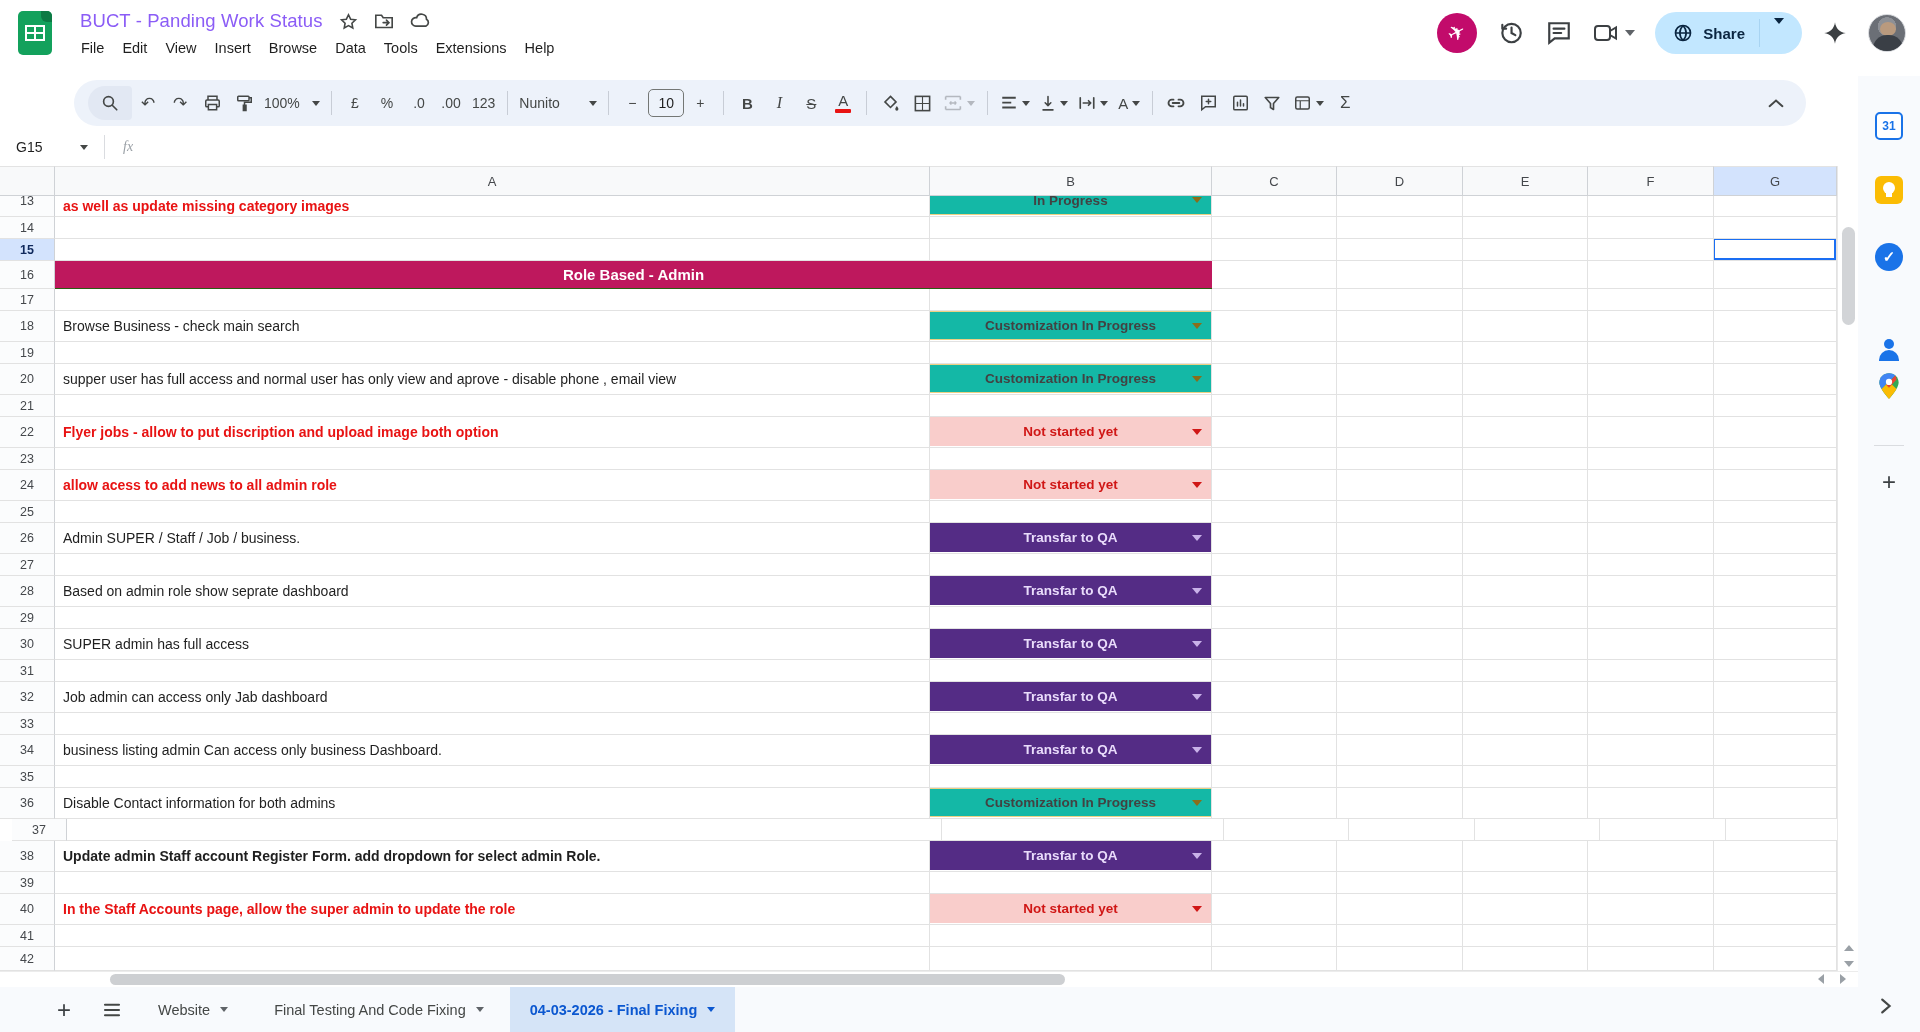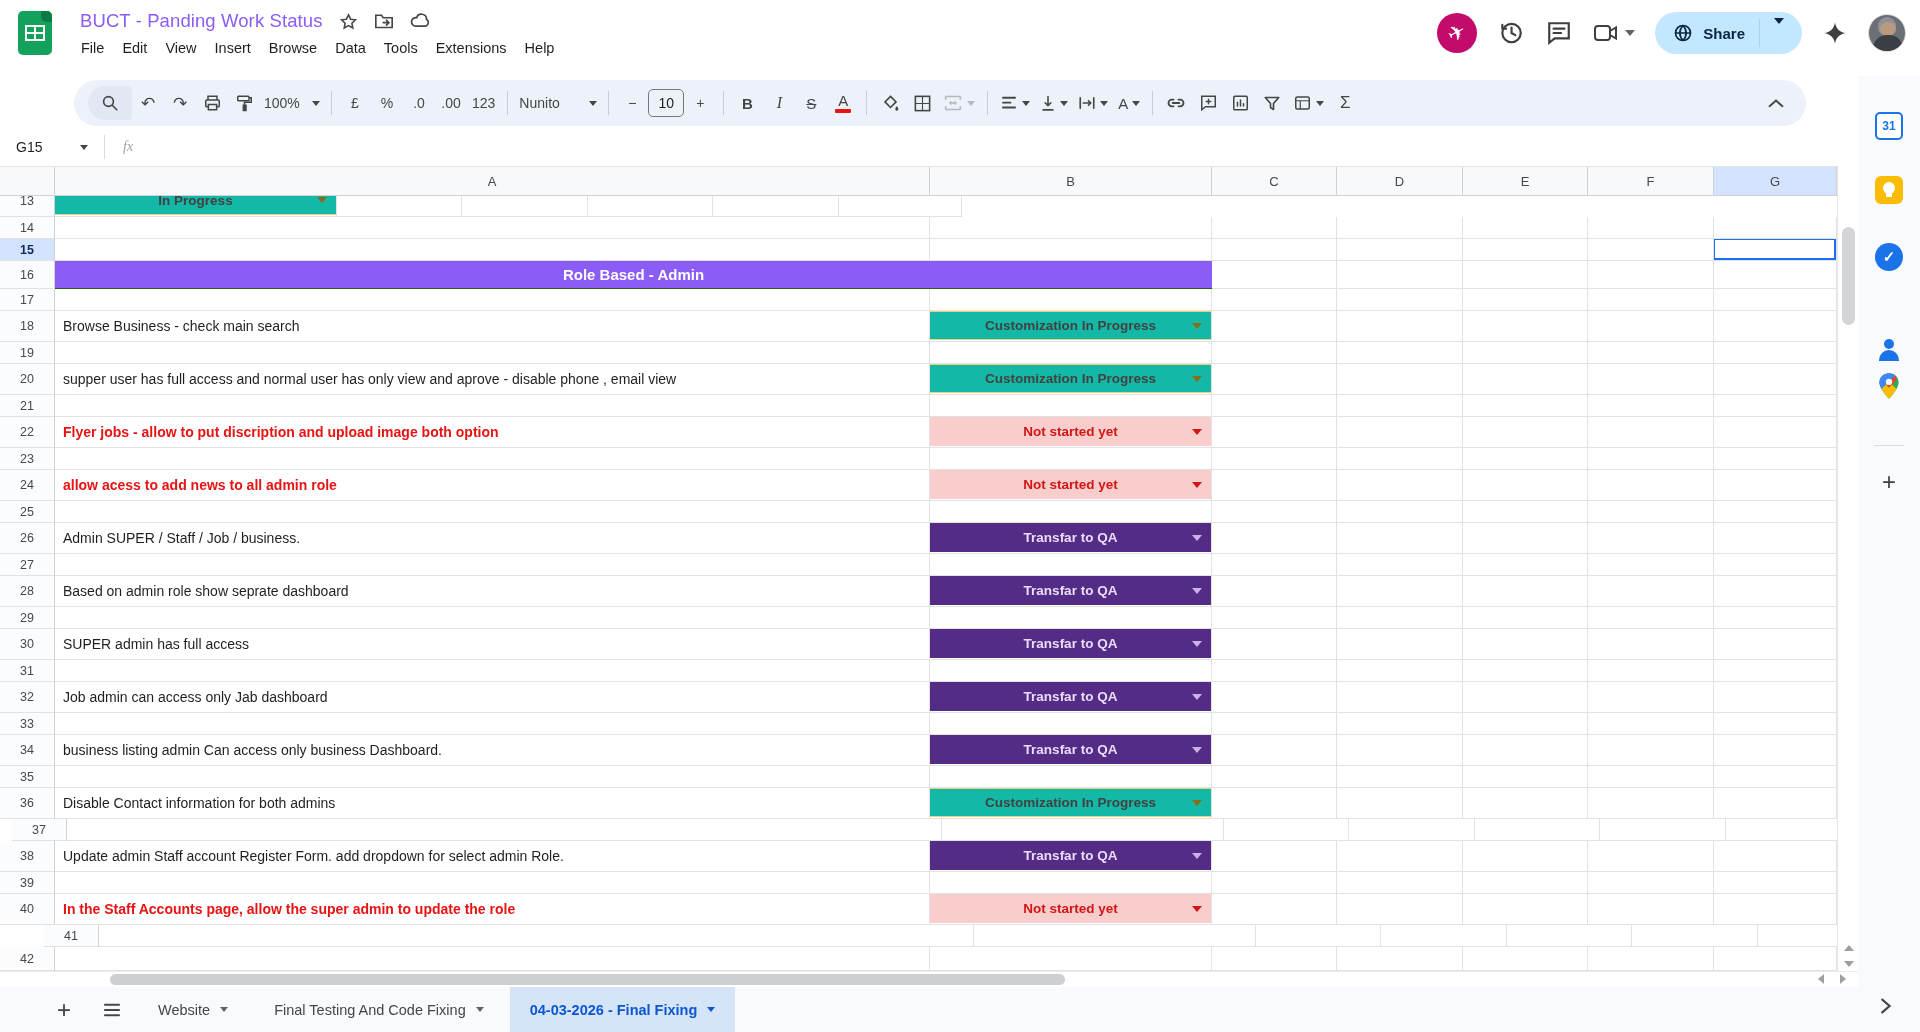--- a/index.html
+++ b/index.html
@@ -84,21 +84,21 @@
   .cell-a-text { position:absolute; left:8px; top:50%; transform:translateY(-50%); font-size:14px; white-space:nowrap; color:#1f1f1f; }
   .cell-a-text.red { color:#e81313; font-weight:bold; }
   .chip { position:absolute; left:0; right:0; top:0; bottom:1px; display:flex; align-items:center; justify-content:center; font-size:13.5px; font-weight:bold; }
   .chip .chip-caret { position:absolute; right:9px; top:50%; margin-top:-3px; width:0; height:0; border-left:5px solid transparent; border-right:5px solid transparent; border-top:6px solid; }
   .chip.yellow { background:#14b8a6; border-top:1px solid #ecd084; border-bottom:1px solid #ecd084; color:#424242; }
   .chip.yellow .chip-caret { border-top-color:#8a6d1a; }
   .chip.pink { background:#f9cdcb; color:#d01716; }
   .chip.pink .chip-caret { border-top-color:#d01716; }
   .chip.purple { background:#542c85; color:#e9dcfb; }
   .chip.purple .chip-caret { border-top-color:#c9b2e9; }
-  .banner-cell { position:relative; flex:0 0 auto; background:#8b5cf6; border-bottom:1px solid #2c5d12; display:flex; align-items:center; justify-content:center; }
+  .banner-cell { position:relative; flex:0 0 auto; background:#be185d; border-bottom:1px solid #2c5d12; display:flex; align-items:center; justify-content:center; }
   .banner-text { color:#fff; font-weight:bold; font-size:15px; }
   .sel-box { position:absolute; inset:-1px 0 0 -1px; border:2px solid #1a6ef3; pointer-events:none; }
 
   
   .vscroll { position:absolute; top:166px; left:1837px; width:21px; height:805px; background:#fff; border-left:1px solid #e8e8e8; }
   .vthumb { position:absolute; left:4px; top:61px; width:13px; height:98px; background:#d2d4d7; border-radius:7px; }
   .vs-arrows { position:absolute; left:0; bottom:4px; width:21px; display:flex; flex-direction:column; align-items:center; gap:10px; }
   .tri-up { width:0; height:0; border-left:5px solid transparent; border-right:5px solid transparent; border-bottom:6px solid #9aa0a6; }
   .tri-down { width:0; height:0; border-left:5px solid transparent; border-right:5px solid transparent; border-top:6px solid #9aa0a6; }
   .hscroll { position:absolute; top:971px; left:0; width:1858px; height:16px; background:#fff; border-top:1px solid #ececec; }
@@ -372,20 +372,23 @@
       <div class="col-hdr" style="width: 126px;">D</div>
       <div class="col-hdr" style="width: 125px;">E</div>
       <div class="col-hdr" style="width: 126px;">F</div>
       <div class="col-hdr selected" style="width: 123px;">G</div>
     </div>
   <div id="rows-container">
       <div class="grid-row" style="height: 21px;">
         <div class="row-hdr">
           <span style="position: relative; top: -5px;">13</span>
         </div>
+        <div class="cell" style="width: 875px; height: 21px;">
+          <div class="cell-a-text red" style="top: 2px; transform: none;">as well as update missing category images</div>
+        </div>
         <div class="cell" style="width: 282px; height: 21px;">
           <div class="chip yellow" style="top: -11px; bottom: auto; height: 30px;">
             <span>In Progress</span>
             <span class="chip-caret"></span>
           </div>
         </div>
         <div class="cell" style="width: 125px; height: 21px;"></div>
         <div class="cell" style="width: 126px; height: 21px;"></div>
         <div class="cell" style="width: 125px; height: 21px;"></div>
         <div class="cell" style="width: 126px; height: 21px;"></div>
@@ -749,21 +752,21 @@
         <div class="cell" style="width: 125px; height: 22px;"></div>
         <div class="cell" style="width: 126px; height: 22px;"></div>
         <div class="cell" style="width: 125px; height: 22px;"></div>
         <div class="cell" style="width: 126px; height: 22px;"></div>
         <div class="cell" style="width: 123px; height: 22px;"></div>
       </div>
       <div class="grid-row" style="height: 31px;">
         <div class="row-hdr">
           <span>38</span>
         </div>
-        <div class="cell" style="width: 875px; height: 31px;">
+        <div class="cell" style="width: 875px; height: 31px; font-weight: bold;">
           <div class="cell-a-text">Update admin Staff account Register Form. add dropdown for select admin Role.</div>
         </div>
         <div class="cell" style="width: 282px; height: 31px;">
           <div class="chip purple">
             <span>Transfar to QA</span>
             <span class="chip-caret"></span>
           </div>
         </div>
         <div class="cell" style="width: 125px; height: 31px;"></div>
         <div class="cell" style="width: 126px; height: 31px;"></div>
@@ -795,21 +798,21 @@
             <span>Not started yet</span>
             <span class="chip-caret"></span>
           </div>
         </div>
         <div class="cell" style="width: 125px; height: 31px;"></div>
         <div class="cell" style="width: 126px; height: 31px;"></div>
         <div class="cell" style="width: 125px; height: 31px;"></div>
         <div class="cell" style="width: 126px; height: 31px;"></div>
         <div class="cell" style="width: 123px; height: 31px;"></div>
       </div>
-      <div class="grid-row" style="height: 22px; margin-left: 44px;">
+      <div class="grid-row" style="height: 22px;">
         <div class="row-hdr">
           <span>41</span>
         </div>
         <div class="cell" style="width: 875px; height: 22px;"></div>
         <div class="cell" style="width: 282px; height: 22px;"></div>
         <div class="cell" style="width: 125px; height: 22px;"></div>
         <div class="cell" style="width: 126px; height: 22px;"></div>
         <div class="cell" style="width: 125px; height: 22px;"></div>
         <div class="cell" style="width: 126px; height: 22px;"></div>
         <div class="cell" style="width: 123px; height: 22px;"></div>

